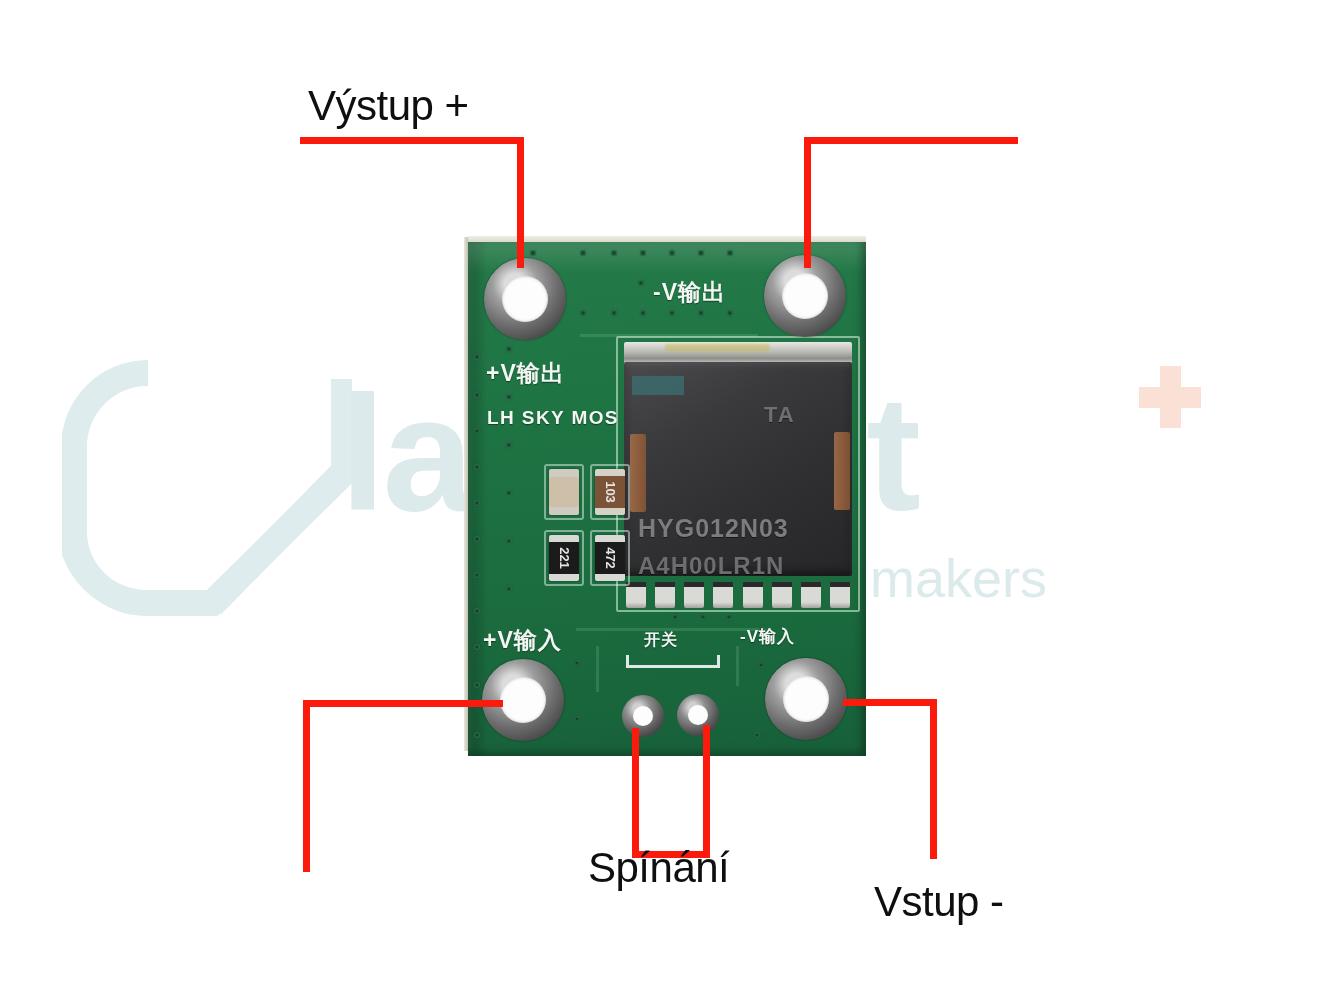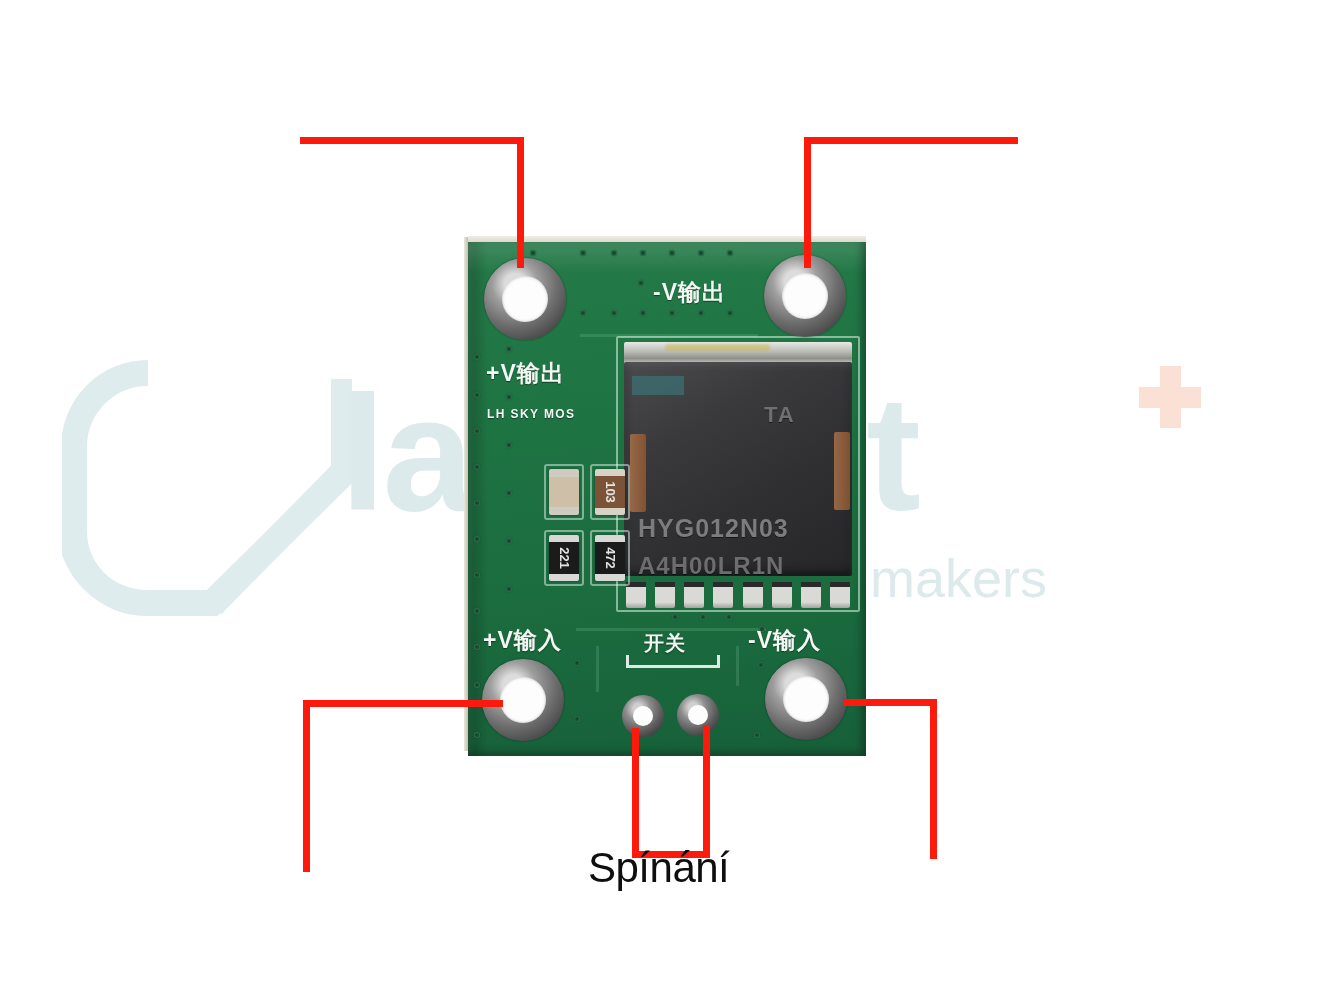--- a/index.html
+++ b/index.html
@@ -92,23 +92,23 @@
 
   
   .silk {
     position:absolute; color:#f2f7f4; font-weight:700;
     text-shadow:0 1px 1px rgba(0,0,0,.45);
     white-space:nowrap; user-select:none;
   }
   #silk-vout-p { left:18px;  top:116px; font-size:23px; letter-spacing:1px; }
   #silk-vout-n { left:185px; top:35px;  font-size:23px; letter-spacing:1px; }
   #silk-vin-p  { left:15px;  top:383px; font-size:23px; letter-spacing:1px; }
-  #silk-vin-n  { left:280px; top:383px; font-size:23px; letter-spacing:1px; }
-  #silk-brand  { left:19px;  top:165px; font-size:12px; letter-spacing:1.4px; }
-  #silk-switch { left:176px; top:388px; font-size:20px; letter-spacing:1px; }
+  #silk-vin-n  { left:272px; top:383px; font-size:17px; letter-spacing:1px; }
+  #silk-brand  { left:19px;  top:165px; font-size:19px; letter-spacing:1.4px; }
+  #silk-switch { left:176px; top:388px; font-size:16px; letter-spacing:1px; }
 
   .silk-bracket{
     position:absolute; left:158px; top:413px; width:94px; height:13px;
     border:3px solid #eef5f1; border-top:none; opacity:.92;
   }
 
   
   .via { position:absolute; width:6px; height:6px; border-radius:50%;
          background:#0d4a2a; box-shadow:0 0 1px rgba(0,0,0,.6), inset 0 0 2px #6fae8c; }
 
@@ -341,27 +341,29 @@
     </div>
   <div class="spad" id="pad-sw-2">
       <div class="hole"></div>
     </div>
 </div>
 
 <div id="annotations">
 
   <div class="lead" style="left:300px;top:137px;width:224px;height:7px;"></div>
   <div class="lead" style="left:517px;top:137px;width:7px;height:131px;"></div>
+  <div class="lbl" style="left:308px;top:82px;">Výstup +</div>
 
   <div class="lead" style="left:804px;top:137px;width:214px;height:7px;"></div>
   <div class="lead" style="left:804px;top:137px;width:7px;height:131px;"></div>
 
   <div class="lead" style="left:303px;top:700px;width:200px;height:7px;"></div>
   <div class="lead" style="left:303px;top:700px;width:7px;height:172px;"></div>
 
   <div class="lead" style="left:632px;top:728px;width:7px;height:130px;"></div>
   <div class="lead" style="left:703px;top:725px;width:7px;height:133px;"></div>
   <div class="lead" style="left:632px;top:851px;width:78px;height:7px;"></div>
   <div class="lbl" style="left:588px;top:844px;">Spínání</div>
 
   <div class="lead" style="left:843px;top:699px;width:94px;height:7px;"></div>
   <div class="lead" style="left:930px;top:699px;width:7px;height:160px;"></div>
+  <div class="lbl" style="left:874px;top:878px;">Vstup -</div>
 </div>
 
 </body></html>

